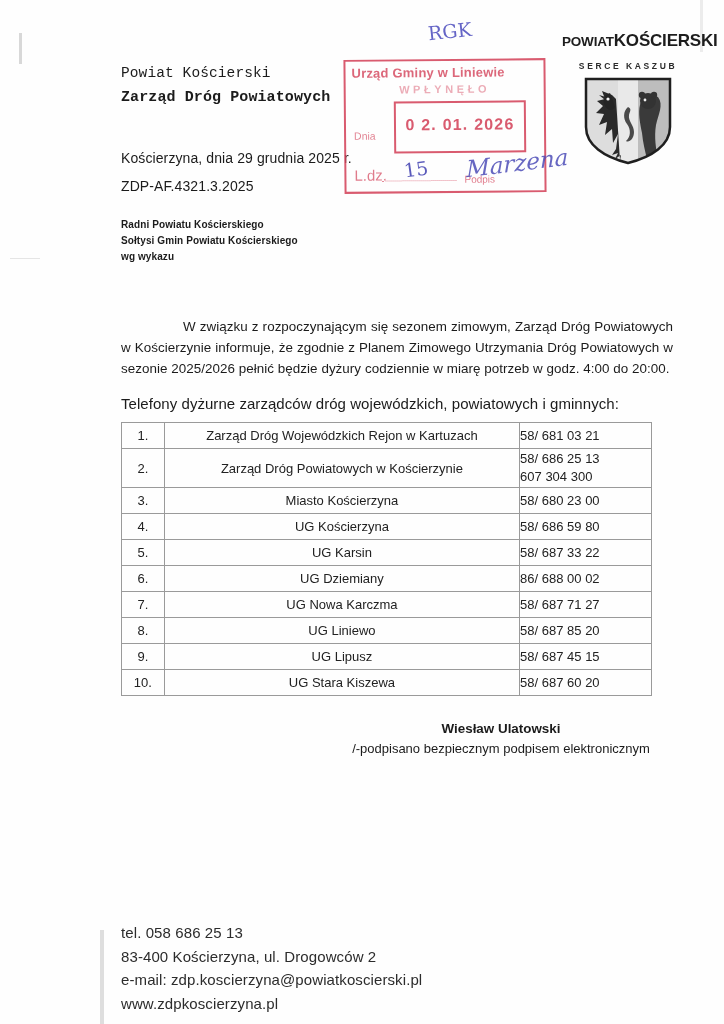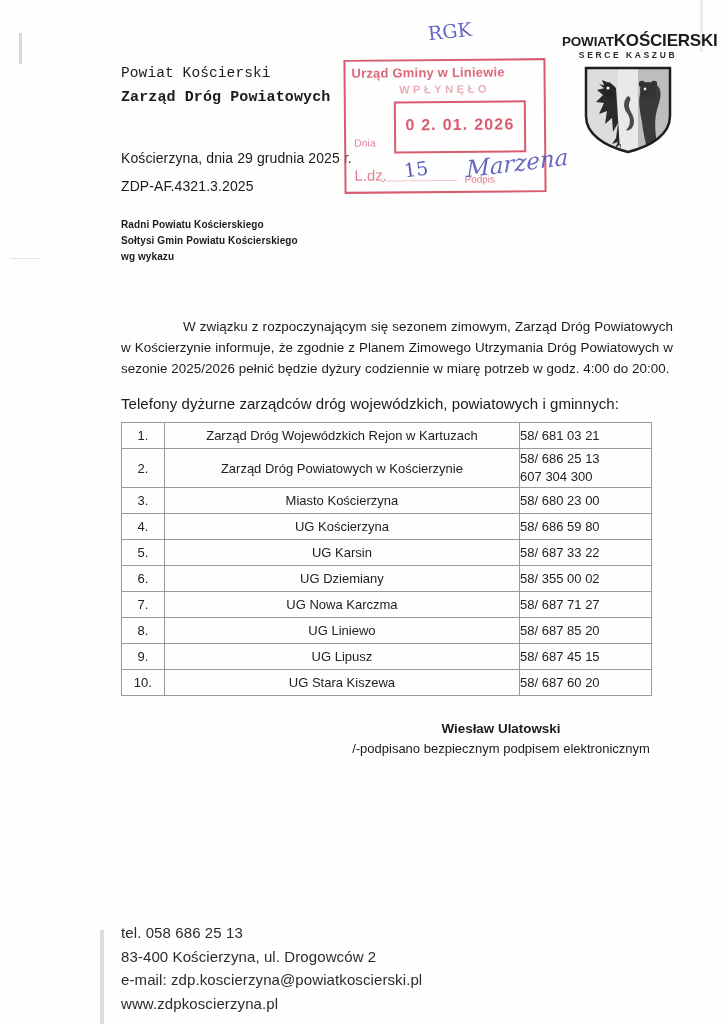--- a/index.html
+++ b/index.html
@@ -70,21 +70,21 @@
     color: #1d1d1d;
     white-space: nowrap;
     line-height: 1;
   }
   .logo-word .big { font-size: 17px; }
   .logo-sub {
     font-size: 8.5px;
     font-weight: bold;
     letter-spacing: 2.6px;
     color: #2b2b2b;
-    margin-top: 1px;
+    margin-top: 12px;
     white-space: nowrap;
   }
   .crest { margin-top: 6px; }
 
   
   .stamp {
     position: absolute;
     left: 344px;
     top: 59px;
     width: 198px;
@@ -112,21 +112,21 @@
     top: 22px;
     text-align: center;
     font-size: 11px;
     font-weight: bold;
     letter-spacing: 3.6px;
     opacity: .5;
   }
   .stamp-dnia {
     position: absolute;
     left: 8px;
-    top: 75px;
+    top: 68px;
     font-size: 10.5px;
     opacity: .75;
   }
   .stamp-datebox {
     position: absolute;
     left: 48px;
     top: 40px;
     width: 128px;
     height: 48px;
     border: 2px solid #d4455c;
@@ -383,21 +383,21 @@
         <td class="c-tel">58/ 686 59 80</td>
       </tr>
       <tr>
         <td class="c-idx">5.</td>
         <td class="c-name">UG Karsin</td>
         <td class="c-tel">58/ 687 33 22</td>
       </tr>
       <tr>
         <td class="c-idx">6.</td>
         <td class="c-name">UG Dziemiany</td>
-        <td class="c-tel">58/ 355 00 02</td>
+        <td class="c-tel">86/ 688 00 02</td>
       </tr>
       <tr>
         <td class="c-idx">7.</td>
         <td class="c-name">UG Nowa Karczma</td>
         <td class="c-tel">58/ 687 71 27</td>
       </tr>
       <tr>
         <td class="c-idx">8.</td>
         <td class="c-name">UG Liniewo</td>
         <td class="c-tel">58/ 687 85 20</td>

